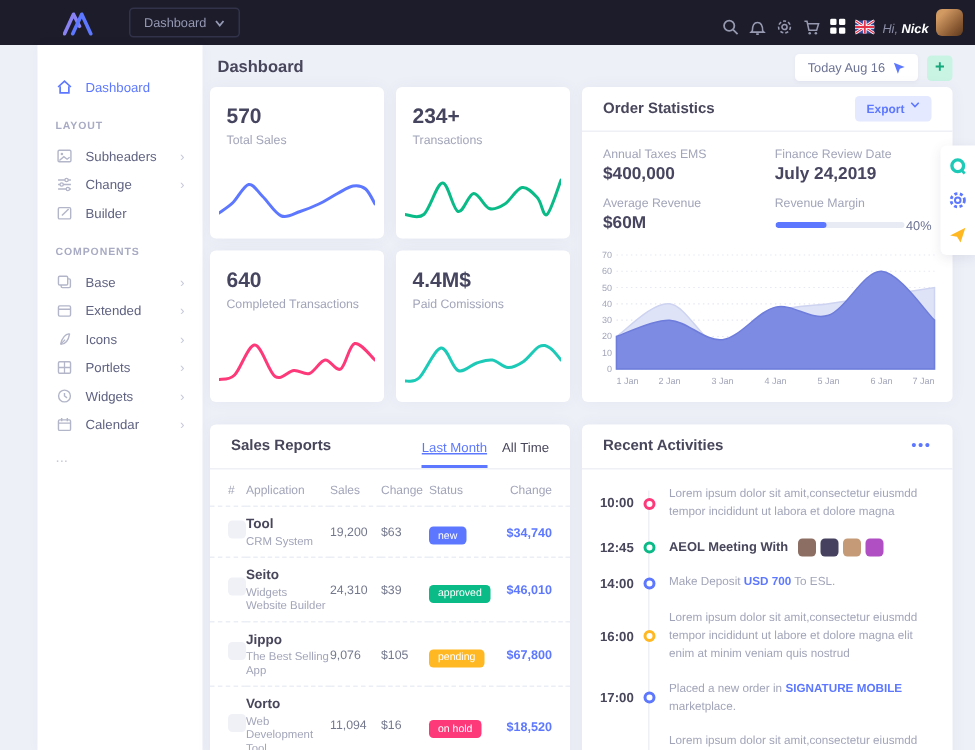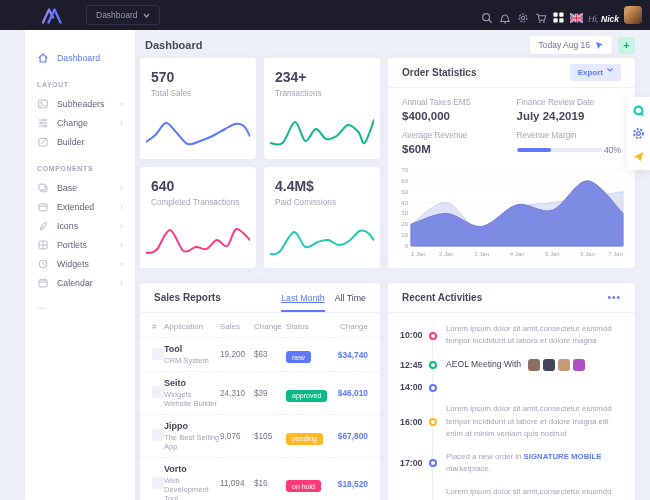--- a/index.html
+++ b/index.html
@@ -448,31 +448,32 @@
     <div class="timeline">
 
       <div class="tl-item">
         <span class="tl-time">10:00</span>
         <span class="tl-dot" style="border-color: rgb(253, 57, 122);"></span>
         <span class="tl-text"><span>Lorem ipsum dolor sit amit,consectetur eiusmdd tempor incididunt ut labora et dolore magna</span></span>
       </div>
       <div class="tl-item">
         <span class="tl-time">12:45</span>
         <span class="tl-dot" style="border-color: rgb(10, 187, 135);"></span>
-        <span class="tl-text" style="color:#48465b;font-weight:normal;font-size:8.6px;"><span>AEOL Meeting With</span>
+        <span class="tl-text" style="color:#48465b;font-weight:bold;font-size:8.6px;"><span>AEOL Meeting With</span>
           <span class="tl-avatars">
               <span style="background: rgb(141, 110, 99);"></span>
               <span style="background: rgb(69, 65, 94);"></span>
               <span style="background: rgb(196, 155, 118);"></span>
               <span style="background: rgb(176, 79, 196);"></span>
             </span></span>
       </div>
       <div class="tl-item">
         <span class="tl-time">14:00</span>
         <span class="tl-dot" style="border-color: rgb(93, 120, 255);"></span>
+        <span class="tl-text"><span>Make Deposit</span> <b>USD 700</b> <span>To ESL.</span></span>
       </div>
       <div class="tl-item">
         <span class="tl-time">16:00</span>
         <span class="tl-dot" style="border-color: rgb(255, 184, 34);"></span>
         <span class="tl-text"><span>Lorem ipsum dolor sit amit,consectetur eiusmdd tempor incididunt ut labore et dolore magna elit enim at minim veniam quis nostrud</span></span>
       </div>
       <div class="tl-item">
         <span class="tl-time">17:00</span>
         <span class="tl-dot" style="border-color: rgb(93, 120, 255);"></span>
         <span class="tl-text"><span>Placed a new order in</span> <b>SIGNATURE MOBILE</b> <span>marketplace.</span></span>

